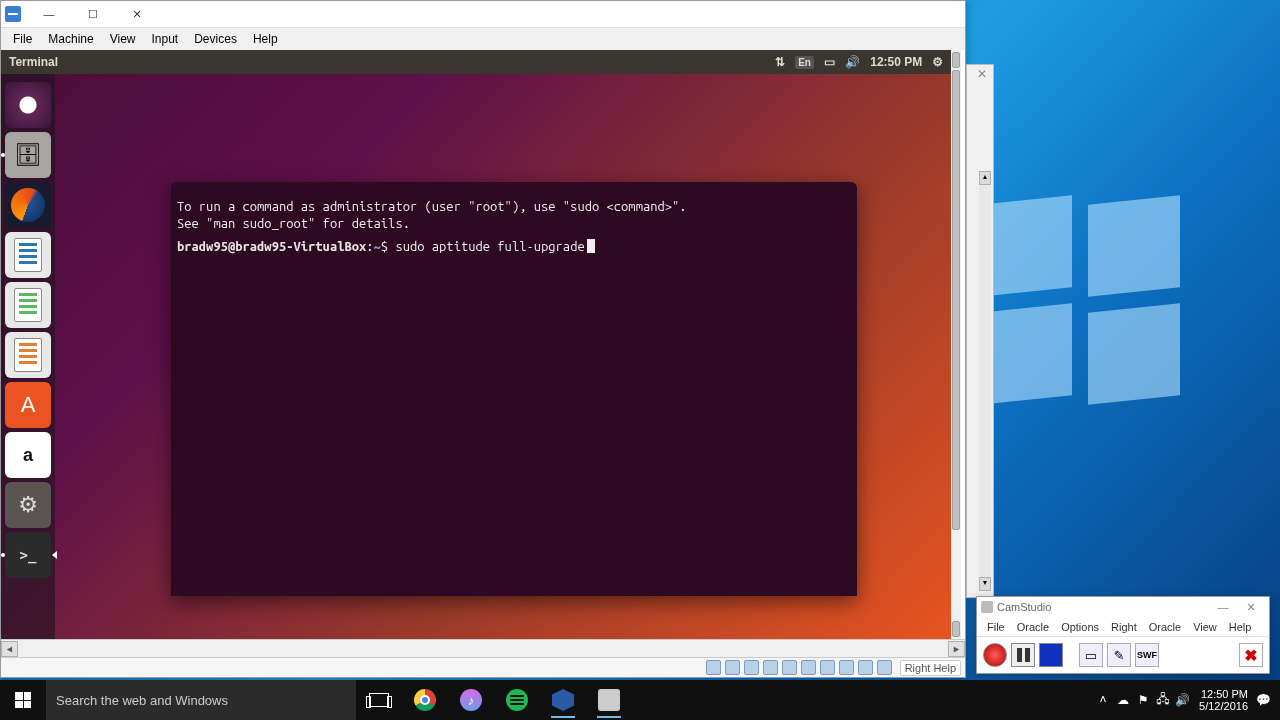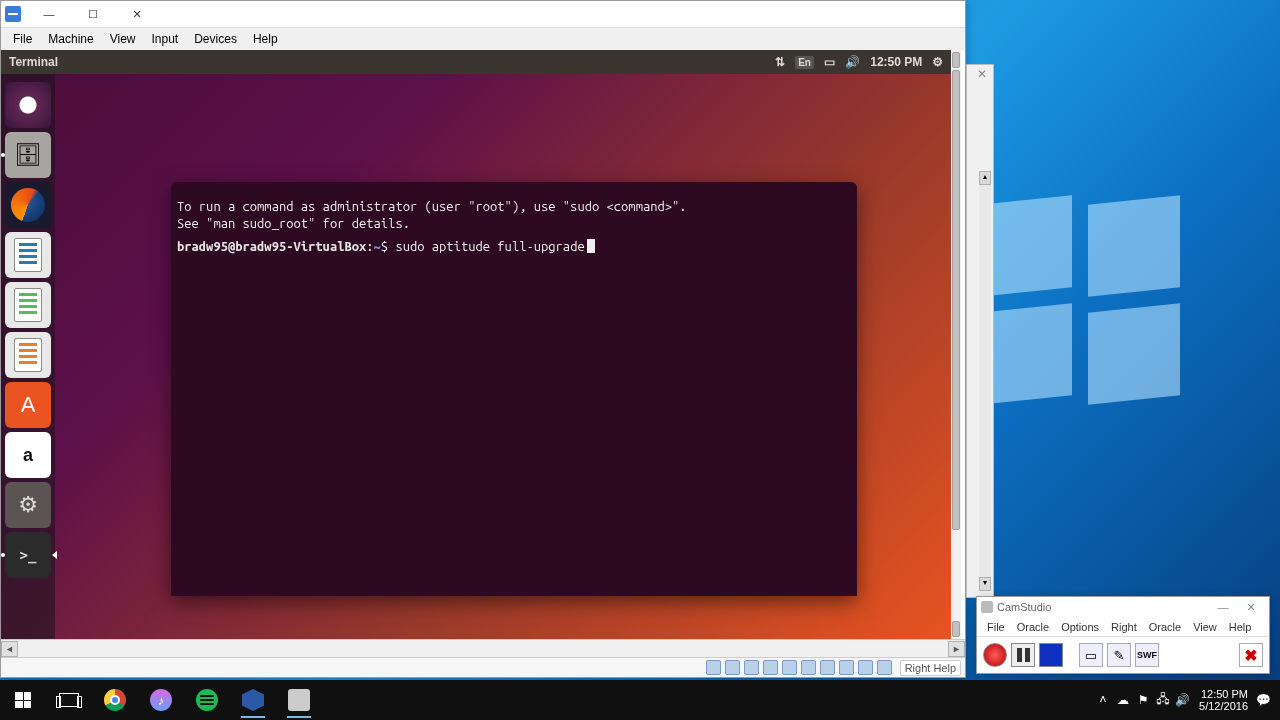--- a/index.html
+++ b/index.html
@@ -297,20 +297,23 @@
 
 <div class="taskbar">
   <div class="start-btn">
     <div class="win-icon">
         <div></div>
         <div></div>
         <div></div>
         <div></div>
       </div>
   </div>
+  <div class="search-box">
+    <span>Search the web and Windows</span>
+  </div>
   <div class="tb-icon">
       <div class="taskview-i"></div>
     </div>
   <div class="tb-icon">
       <div class="chrome-i"></div>
     </div>
   <div class="tb-icon">
       <div class="itunes-i">♪</div>
     </div>
   <div class="tb-icon">

